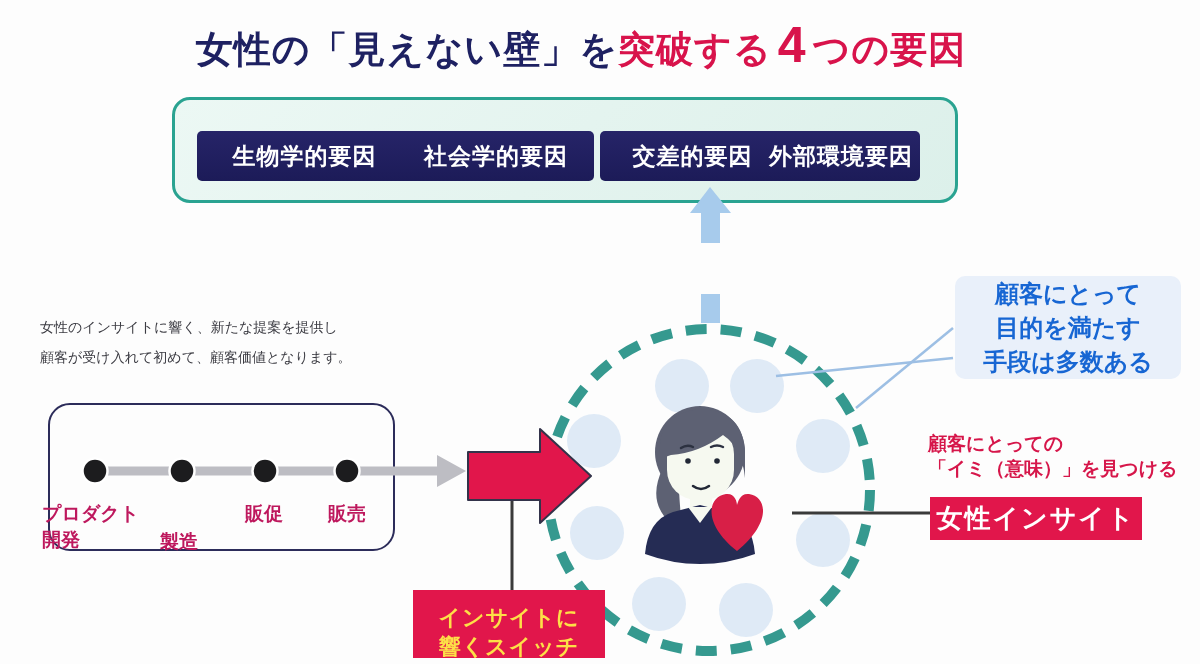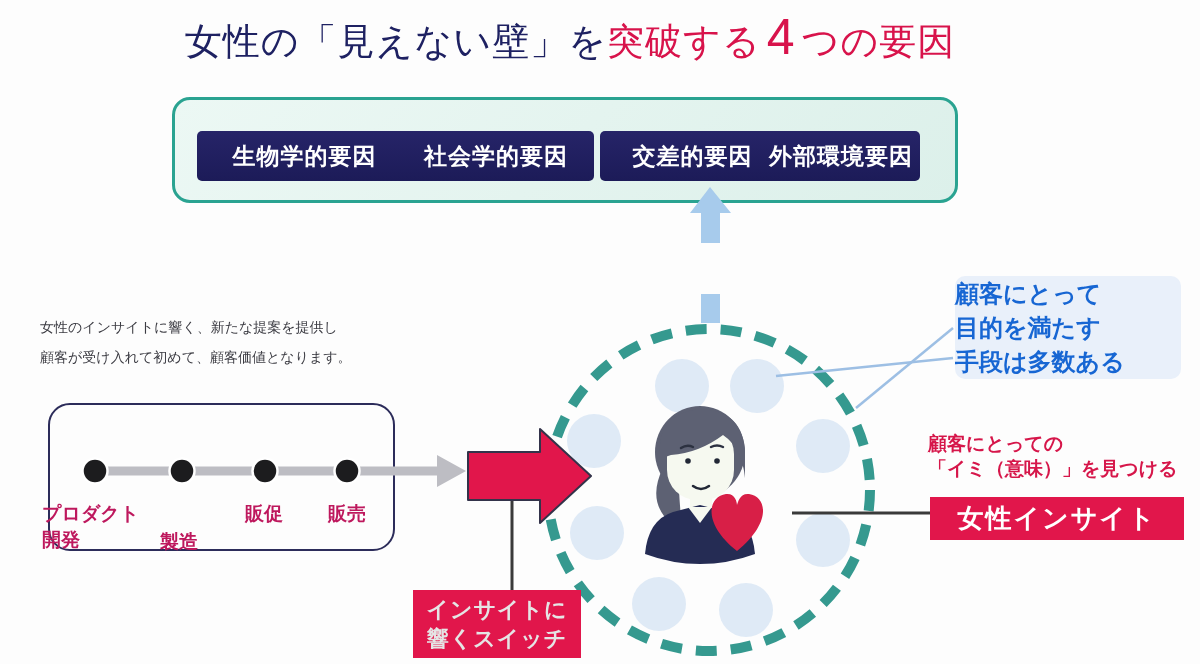--- a/index.html
+++ b/index.html
@@ -1,51 +1,51 @@
 <!DOCTYPE html>
 <html><head>
 <meta charset="utf-8">
 <style>
   html,body{margin:0;padding:0;}
   body{font-family:"Liberation Sans","DejaVu Sans",sans-serif;background:#ffffff;}
   #stage{position:relative;width:1200px;height:664px;background:#fdfdfd;overflow:hidden;}
   .abs{position:absolute;}
   
-  #title{top:8px;left:0;width:1140px;text-align:center;font-weight:400;letter-spacing:1px;z-index:2;}
+  #title{top:16px;left:0;width:1140px;text-align:center;font-weight:700;letter-spacing:1px;z-index:2;padding-left:11px;}
   #title .t-navy{color:#1e2162;font-size:37px;}
   #title .t-red{color:#d8134b;font-size:37px;}
   #title .t-num{color:#d8134b;font-size:50px;padding:0 6px;}
   
   #factors-box{left:172px;top:97px;width:786px;height:106px;border:3px solid #2aa391;border-radius:18px;
     background:linear-gradient(135deg,#ecf8f4 0%,#dcf0ea 100%);box-sizing:border-box;z-index:2;}
   .factor-btn{position:absolute;top:131px;height:50px;background:linear-gradient(180deg,#262468 0%,#1c1b58 100%);
     border-radius:5px;color:#ffffff;font-weight:700;font-size:23px;letter-spacing:1px;
     display:flex;align-items:center;justify-content:center;z-index:2;}
   
   #barrier-label{left:540px;top:238px;width:350px;text-align:center;font-size:30px;font-weight:700;
     color:#2c8f88;letter-spacing:3px;z-index:2;}
   
   #left-note{left:40px;top:312px;font-size:14px;font-weight:500;color:#3b3b42;line-height:30px;z-index:2;}
   
   #process-box{left:48px;top:403px;width:347px;height:148px;border:2.5px solid #2c2c5a;border-radius:22px;
     box-sizing:border-box;background:transparent;z-index:2;}
   .step-label{position:absolute;font-size:19px;font-weight:600;color:#be185d;text-align:left;z-index:2;}
   
   #callout-blue{left:955px;top:276px;width:226px;height:103px;border-radius:10px;background:#e9f0fa;
-    color:#1766d3;font-size:24px;font-weight:700;line-height:34px;padding-top:1px;
+    color:#1766d3;font-size:24px;font-weight:700;text-align:center;line-height:34px;padding-top:1px;
     box-sizing:border-box;z-index:2;}
   
   #insight-note{left:928px;top:431px;width:262px;font-size:19px;font-weight:700;color:#d6164a;
     line-height:25px;z-index:2;}
   
-  #insight-button{left:930px;top:497px;width:254px;height:43px;background:#e1164b;color:#ffffff;
+  #insight-button{left:930px;top:497px;width:212px;height:43px;background:#e1164b;color:#ffffff;
     font-size:26px;font-weight:700;text-align:center;line-height:43px;letter-spacing:2px;z-index:2;}
   
-  #switch-box{left:413px;top:590px;width:168px;height:68px;background:#e1164b;color:#e5e5e5;
-    font-size:22px;font-weight:700;text-align:center;line-height:29px;padding-top:5px;
+  #switch-box{left:413px;top:590px;width:192px;height:68px;background:#e1164b;color:#fde047;
+    font-size:22px;font-weight:700;text-align:center;line-height:29px;padding-top:13px;
     box-sizing:border-box;letter-spacing:1px;z-index:2;}
   .svg-layer{position:absolute;left:0;top:0;width:1200px;height:664px;pointer-events:none;}
   #svg-under{z-index:1;}
   #svg-over{z-index:3;}
 </style>
 </head>
 <body>
 
 <div id="stage">
 

